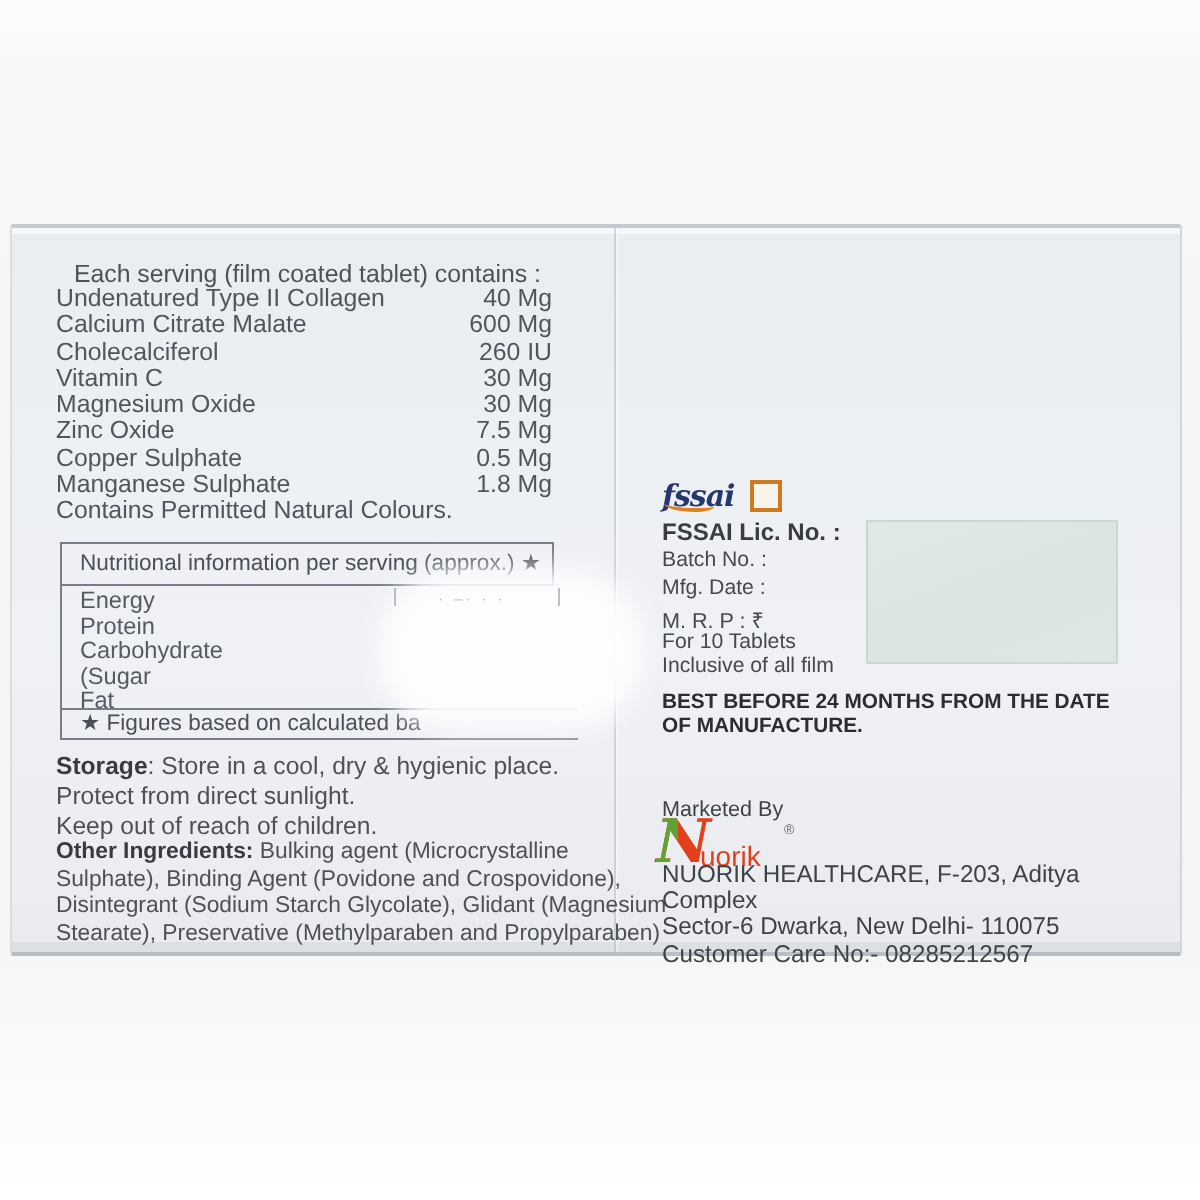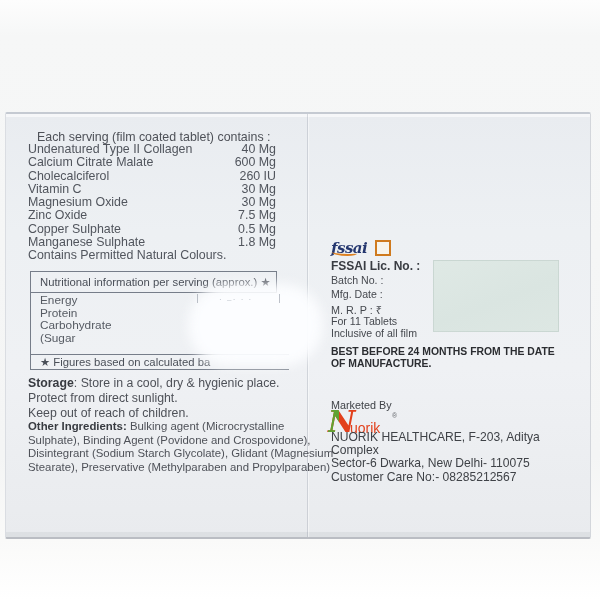--- a/index.html
+++ b/index.html
@@ -6,21 +6,21 @@
   body {
     width:600px; height:600px;
     font-family:"Liberation Sans", sans-serif;
     background:linear-gradient(180deg,#fdfdfd 0%,#f6f7f7 6%,#f4f5f5 76%,#fafaf9 90%,#ffffff 100%);
     overflow:hidden;
   }
   .scene { position:relative; width:600px; height:600px; overflow:hidden; }
 
   
   .carton {
-    position:absolute; left:5px; top:112px; width:586px; height:427px;
+    position:absolute; left:5px; top:112px; width:586px; height:366px;
     background:linear-gradient(180deg,#e9ecf0 0%,#edf0f3 28%,#eff1f4 60%,#e9ebee 100%);
     border-top:2px solid #c5cad2; border-bottom:2px solid #babdc3;
     border-left:1px solid #dadde2; border-right:1px solid #d3d6db;
     border-radius:2px; box-sizing:border-box;
   }
   .sheen-top { position:absolute; left:0; top:0; width:100%; height:3px; background:rgba(255,255,255,.6); }
   .shade-bottom { position:absolute; left:0; bottom:0; width:100%; height:5px; background:rgba(120,126,137,.10); }
   .fold { position:absolute; left:301px; top:0; width:1px; height:100%;
           background:rgba(128,138,152,.28); box-shadow:1px 0 1px rgba(255,255,255,.55); }
 
@@ -134,20 +134,21 @@
       </div>
       <div class="colours-note">Contains Permitted Natural Colours.</div>
     </div>
 
     <div class="t nt-header">Nutritional information per serving (approx.) ★</div>
     <div class="t nt-body">
       <div>Energy</div>
       <div>Protein</div>
       <div>Carbohydrate</div>
       <div>(Sugar</div>
+      <div>Fat</div>
     </div>
     <div class="t nt-foot">★ Figures based on calculated ba</div>
 
     <div class="glare"></div>
     <div class="tick tick1"></div>
     <div class="tick tick2"></div>
     <div class="t nt-faint">· –· · ·</div>
 
     <div class="t storage">
       <div><b>Storage</b><span>: Store in a cool, dry &amp; hygienic place.</span></div>
@@ -169,21 +170,21 @@
       <span class="fssai-swoosh"></span>
       <span class="fssai-box">
         <span class="fssai-dot"></span>
       </span>
     </div>
 
     <div class="t lbl lic">FSSAI Lic. No. :</div>
     <div class="t lbl batch">Batch No. :</div>
     <div class="t lbl mfgd">Mfg. Date  :</div>
     <div class="t lbl mrp">M. R. P  :  ₹</div>
-    <div class="t lbl pack1">For 11 Tablets</div>
+    <div class="t lbl pack1">For 10 Tablets</div>
     <div class="t lbl pack2">Inclusive of all film</div>
 
     <div class="green-panel"></div>
 
     <div class="t bestbefore">
       <div>BEST BEFORE 24 MONTHS FROM THE DATE</div>
       <div>OF MANUFACTURE.</div>
     </div>
 
     <div class="t marketed">Marketed By</div>

